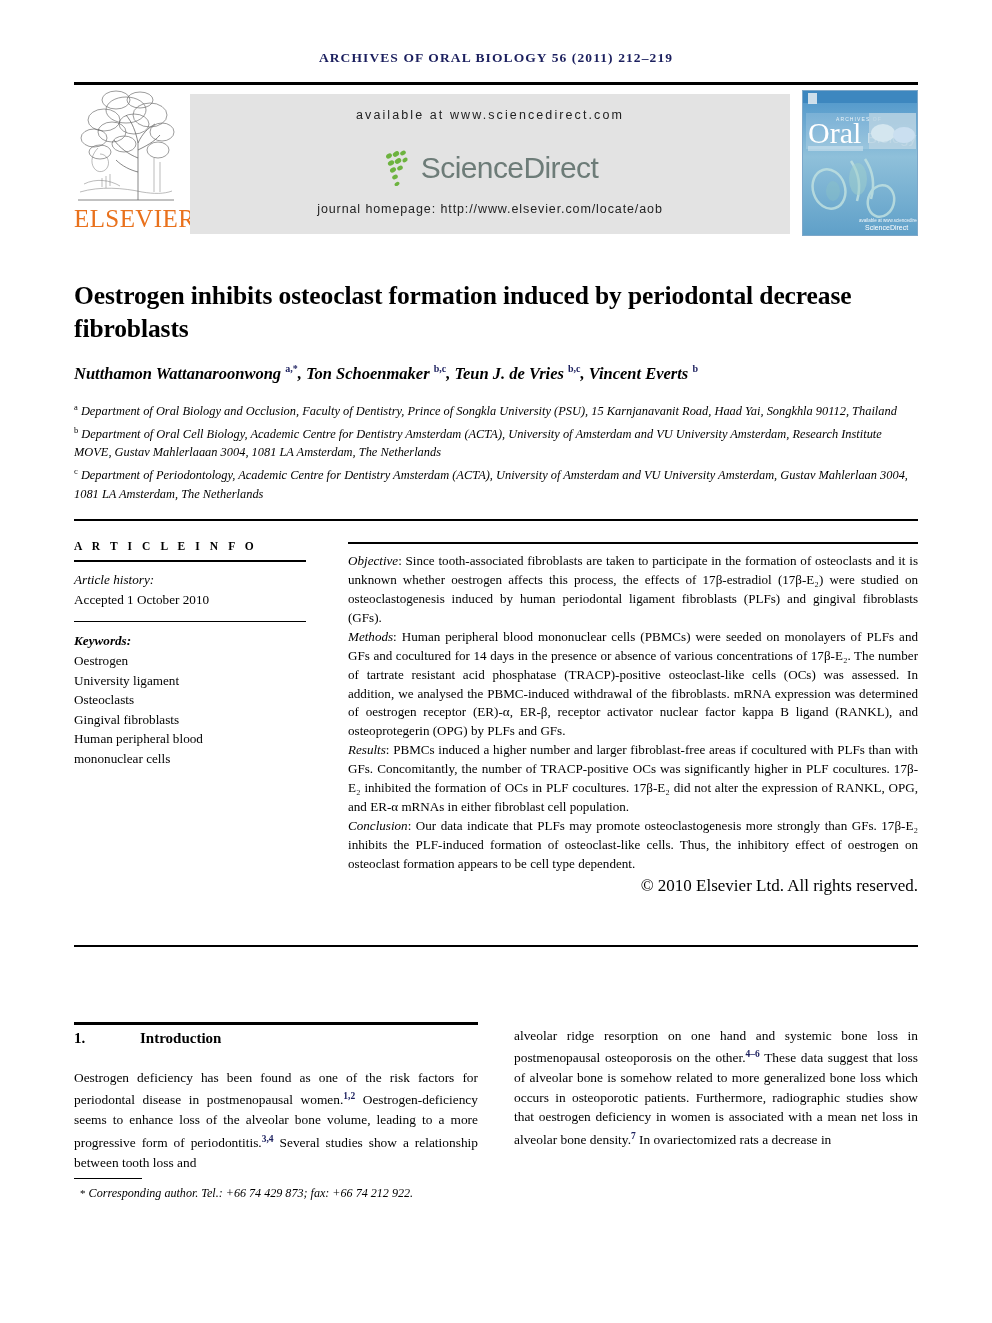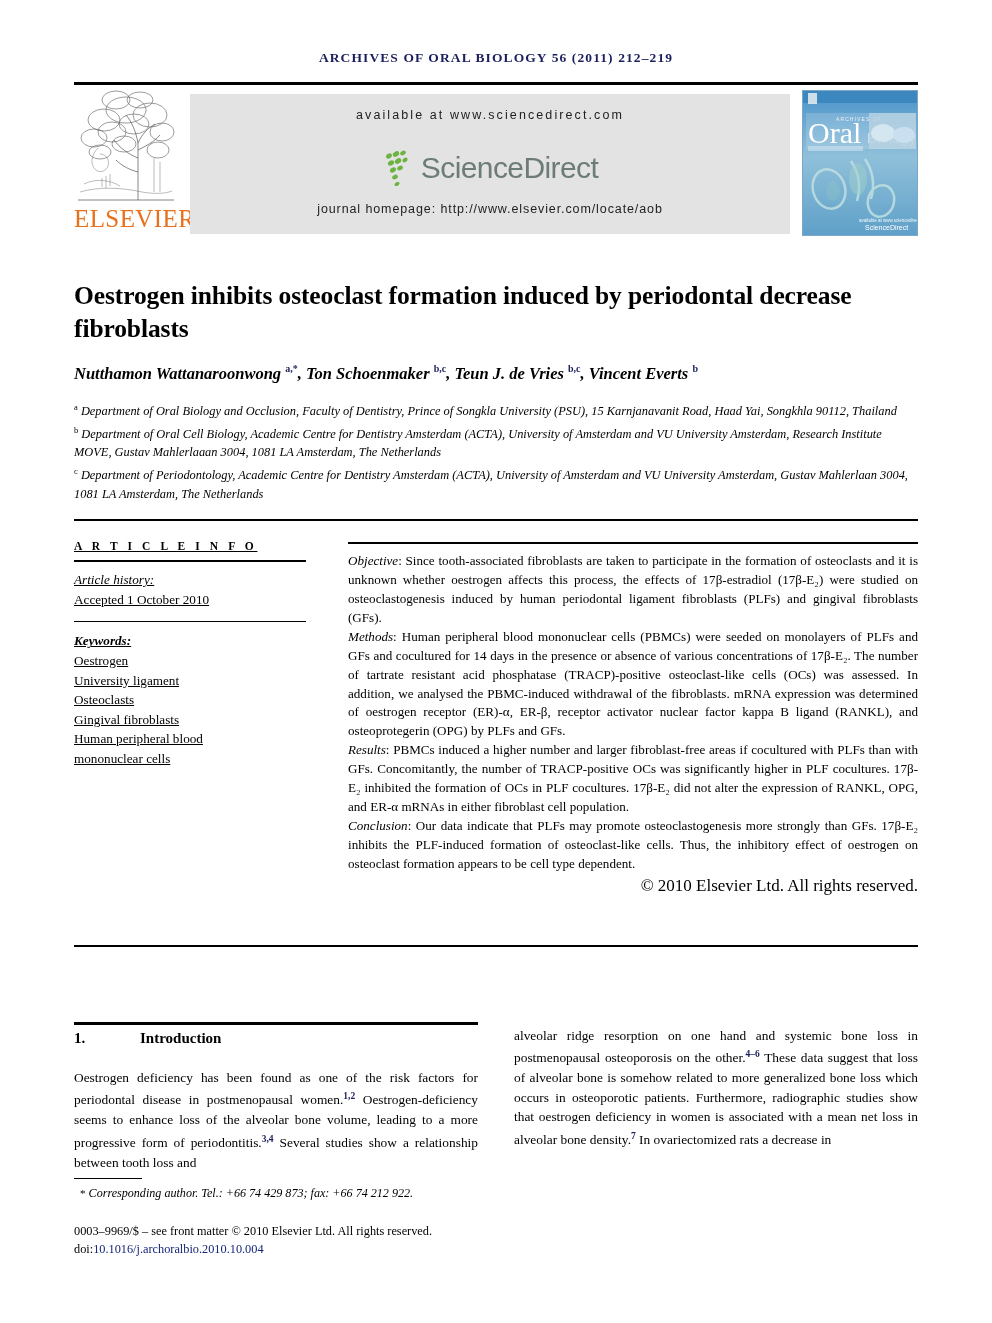--- a/index.html
+++ b/index.html
@@ -110,21 +110,21 @@
     line-height: 18.6px;
   }
   .affils sup { font-size: 8.5px; font-style: normal; vertical-align: super; }
   .affils div { margin: 0; }
 
   .rule-abs-top {
     position: absolute; left: 74px; top: 519px; width: 844px; height: 1.6px; background: #000;
   }
 
   
-  .colA { position: absolute; left: 74px; top: 540px; width: 232px; text-decoration: underline; }
+  .colA { position: absolute; left: 74px; top: 540px; width: 232px; }
   .colB { position: absolute; left: 348px; top: 540px; width: 570px; }
   .secthead {
     font-family: "Liberation Serif", serif;
     font-weight: bold;
     font-size: 11.5px;
     letter-spacing: 3.6px;
     margin-bottom: 8px;
   }
   .hr-thick { height: 2.2px; background: #000; margin: 2px 0 8px 0; }
   .hr-thin  { height: 1.1px; background: #000; margin: 12px 0 9px 0; }
@@ -356,18 +356,14 @@
     <p>alveolar ridge resorption on one hand and systemic bone loss in postmenopausal osteoporosis on the other.<sup>4–6</sup> These data suggest that loss of alveolar bone is somehow related to more generalized bone loss which occurs in osteoporotic patients. Furthermore, radiographic studies show that oestrogen deficiency in women is associated with a mean net loss in alveolar bone density.<sup>7</sup> In ovariectomized rats a decrease in</p>
   </div>
 
   <div class="fn-rule"></div>
   <div class="footnote">
     <div>
       &nbsp;&nbsp;<span class="star">*</span>
       <span class="corr">Corresponding author. Tel.: +66 74 429 873; fax: +66 74 212 922.</span>
     </div>
   </div>
-  <div class="footer-meta">
-    <div>0003–9969/$ – see front matter © 2010 Elsevier Ltd. All rights reserved.</div>
-    <div><span>doi:</span><span class="lnk">10.1016/j.archoralbio.2010.10.004</span></div>
-  </div>
 
 </div>
 
 </body></html>

